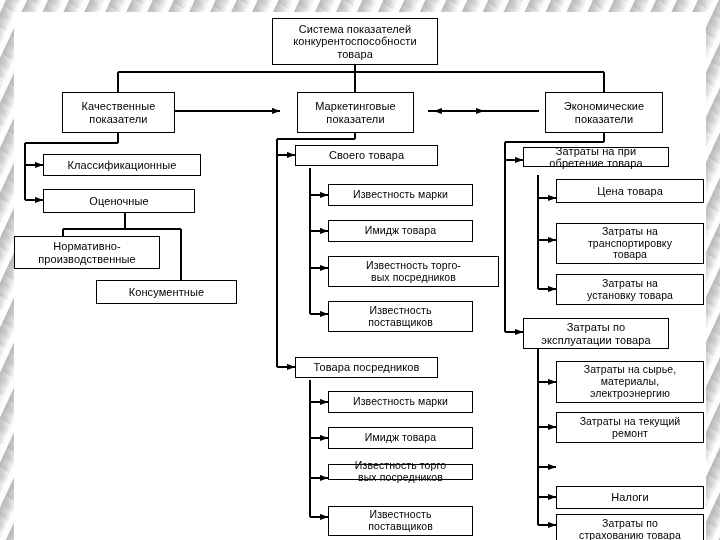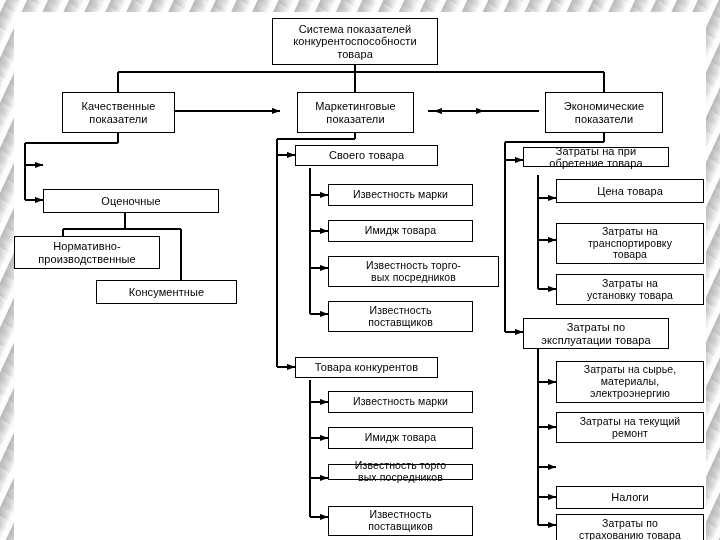--- a/index.html
+++ b/index.html
@@ -143,34 +143,35 @@
 конкурентоспособности
 товара</div>
 
     <div class="node t11" style="left:48px; top:80px; width:113px; height:41px;">Качественные
 показатели</div>
     <div class="node t11" style="left:283px; top:80px; width:117px; height:41px;">Маркетинговые
 показатели</div>
     <div class="node t11" style="left:531px; top:80px; width:118px; height:41px;">Экономические
 показатели</div>
 
-    <div class="node t11" style="left:29px; top:177px; width:176px; height:24px;">Оценочные</div>
+    <div class="node t11" style="left:29px; top:142px; width:158px; height:22px;">Классификационные</div>
+    <div class="node t11" style="left:29px; top:177px; width:152px; height:24px;">Оценочные</div>
     <div class="node t11" style="left:0px; top:224px; width:146px; height:33px;">Нормативно-
 производственные</div>
     <div class="node t11" style="left:82px; top:268px; width:141px; height:24px;">Консументные</div>
 
     <div class="node t11" style="left:281px; top:133px; width:143px; height:21px;">Своего товара</div>
     <div class="node t10" style="left:314px; top:172px; width:145px; height:22px;">Известность марки</div>
     <div class="node t10" style="left:314px; top:208px; width:145px; height:22px;">Имидж товара</div>
     <div class="node t10" style="left:314px; top:244px; width:171px; height:31px;">Известность торго-
 вых посредников</div>
     <div class="node t10" style="left:314px; top:289px; width:145px; height:31px;">Известность
 поставщиков</div>
 
-    <div class="node t11" style="left:281px; top:345px; width:143px; height:21px;">Товара конкурентов</div>
+    <div class="node t11" style="left:281px; top:345px; width:143px; height:21px;">Товара посредников</div>
     <div class="node t10" style="left:314px; top:379px; width:145px; height:22px;">Известность марки</div>
     <div class="node t10" style="left:314px; top:415px; width:145px; height:22px;">Имидж товара</div>
     <div class="node t10" style="left:314px; top:452px; width:145px; height:16px;">Известность торго
 вых посредников</div>
     <div class="node t10" style="left:314px; top:494px; width:145px; height:30px;">Известность
 поставщиков</div>
 
     <div class="node t11" style="left:509px; top:135px; width:146px; height:20px;">Затраты на при
 обретение товара</div>
     <div class="node t11" style="left:542px; top:167px; width:148px; height:24px;">Цена товара</div>

